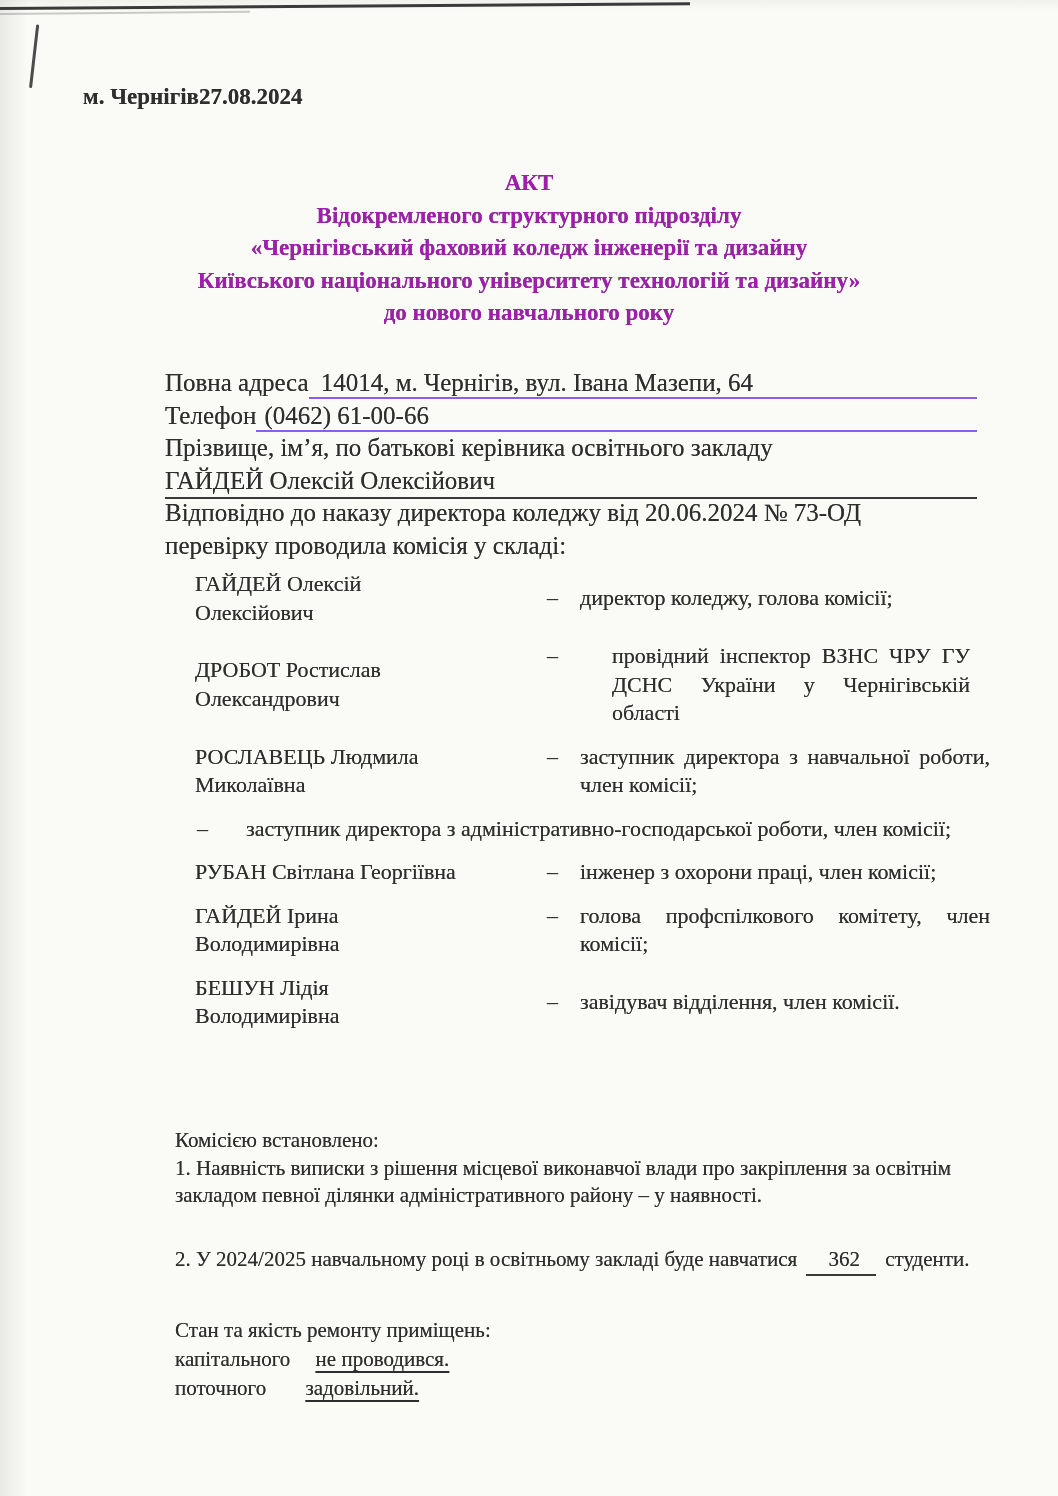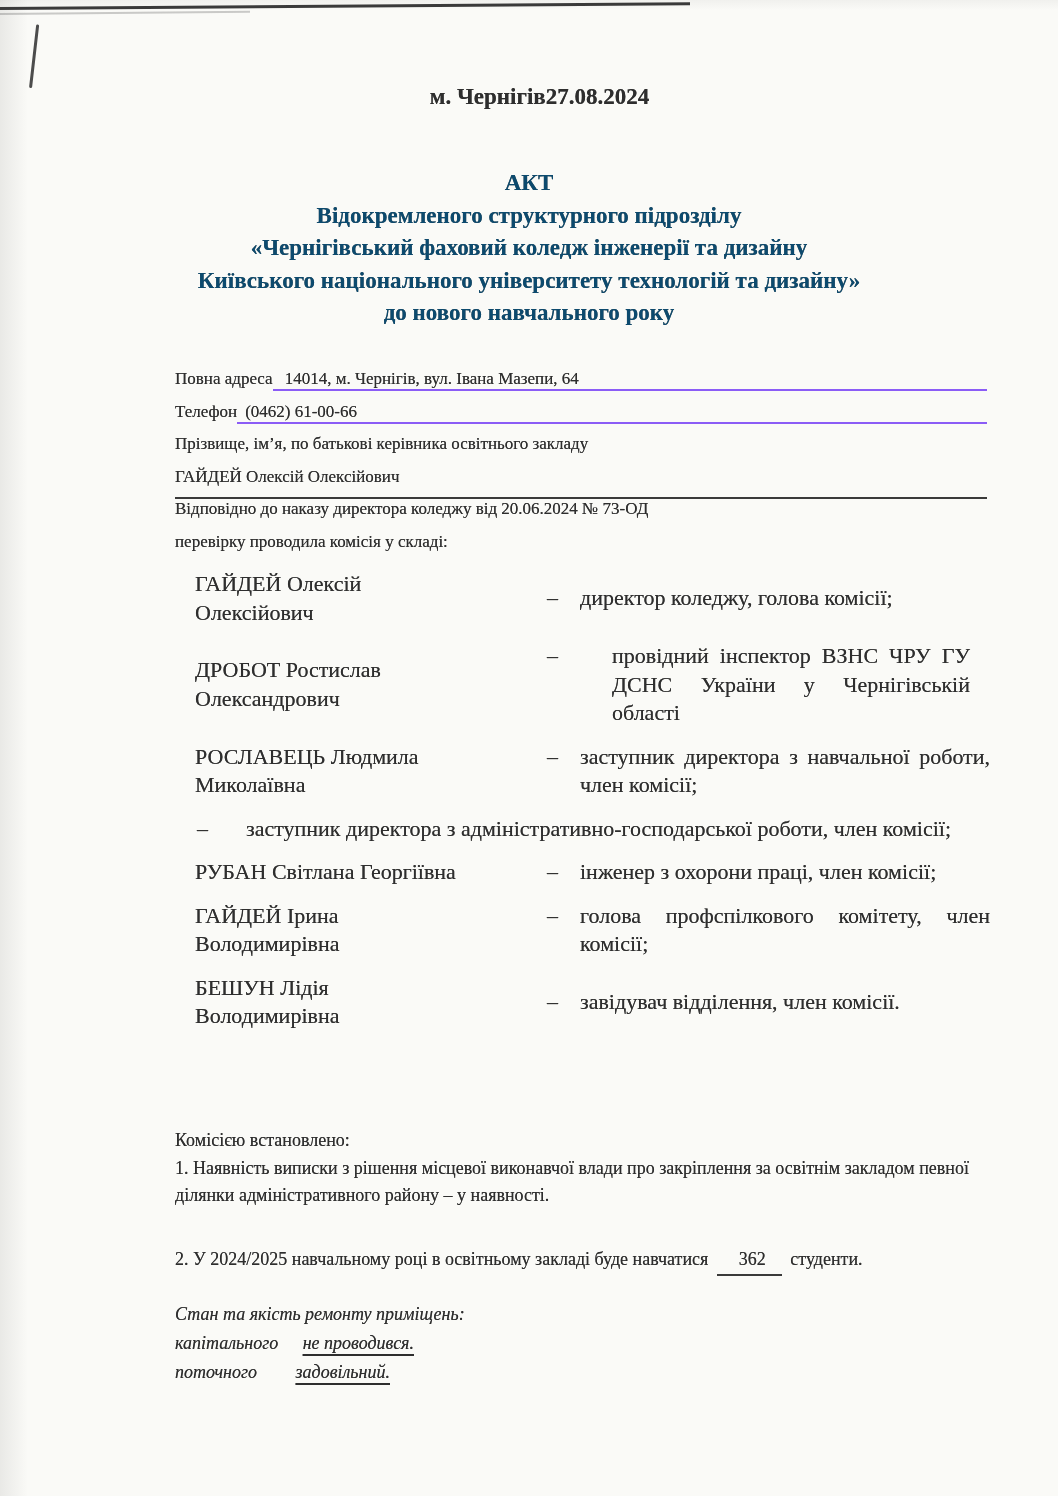--- a/index.html
+++ b/index.html
@@ -36,35 +36,35 @@
   }
   .pen-stroke {
     position: absolute; top: 24px; left: 29px;
     width: 3px; height: 64px; background: #4c4c4c;
     border-radius: 2px;
     transform: rotate(6.5deg); transform-origin: bottom center;
   }
 
   .header-row {
     position: absolute; top: 84px; left: 0; right: 0;
-    display: flex; justify-content: center; align-items: baseline;
+    display: flex; justify-content: flex-start; align-items: baseline;
     padding-left: 67px; padding-right: 62px;
     font-size: 23px; font-weight: bold; margin-left: 16px;
   }
 
   .title-block {
     position: absolute; top: 167px; left: 0; width: 100%;
     text-align: center;
     font-size: 23px; font-weight: bold; line-height: 32.6px;
-    color: #0c4a6e;
+    color: #a21caf;
   }
 
   .details {
-    position: absolute; top: 369px; left: 175px; width: 812px;
-    font-size: 17px;
+    position: absolute; top: 369px; left: 165px; width: 812px;
+    font-size: 25px;
   }
   .dline { height: 32.5px; display: flex; align-items: baseline; white-space: nowrap; }
   .dfill { flex: 1; border-bottom: 2px solid #8b5cf6; padding-left: 12px; }
   .dfill.tight { padding-left: 8px; }
   .dfull { border-bottom: 2.5px solid #3a3a3a; }
 
   .commission {
     position: absolute; top: 570px; left: 195px; width: 795px;
     font-size: 22px; line-height: 28.5px;
   }
@@ -72,24 +72,24 @@
   .cname { width: 350px; flex: none; }
   .cname.nm-2l { padding-right: 125px; }
   .rolewrap { flex: 1; display: flex; align-items: flex-start; }
   .cdash { width: 35px; flex: none; padding-left: 2px; }
   .crole { flex: 1; text-align: justify; }
   .crole.r-narrow  { padding-right: 20px; margin-left: 32px; }
   .crole.r-narrow2 { padding-right: 12px; margin-left: 16px; }
 
   .findings {
     position: absolute; top: 1127px; left: 175px; width: 848px;
-    font-size: 18px; line-height: 27.5px;
+    font-size: 21px; line-height: 27.5px;
   }
   .f-item2 { margin-top: 36px; }
-  .f-repairs { margin-top: 24px; line-height: 29px; font-style: italic; }
+  .f-repairs { margin-top: 40px; line-height: 29px; }
   .uline {
     text-decoration: underline;
     text-decoration-thickness: 2px;
     text-underline-offset: 5px;
   }
   .valbox {
     display: inline-block;
     border-bottom: 2.5px solid #3a3a3a;
     padding: 0 16px 1px 22px;
     margin: 0 4px;

